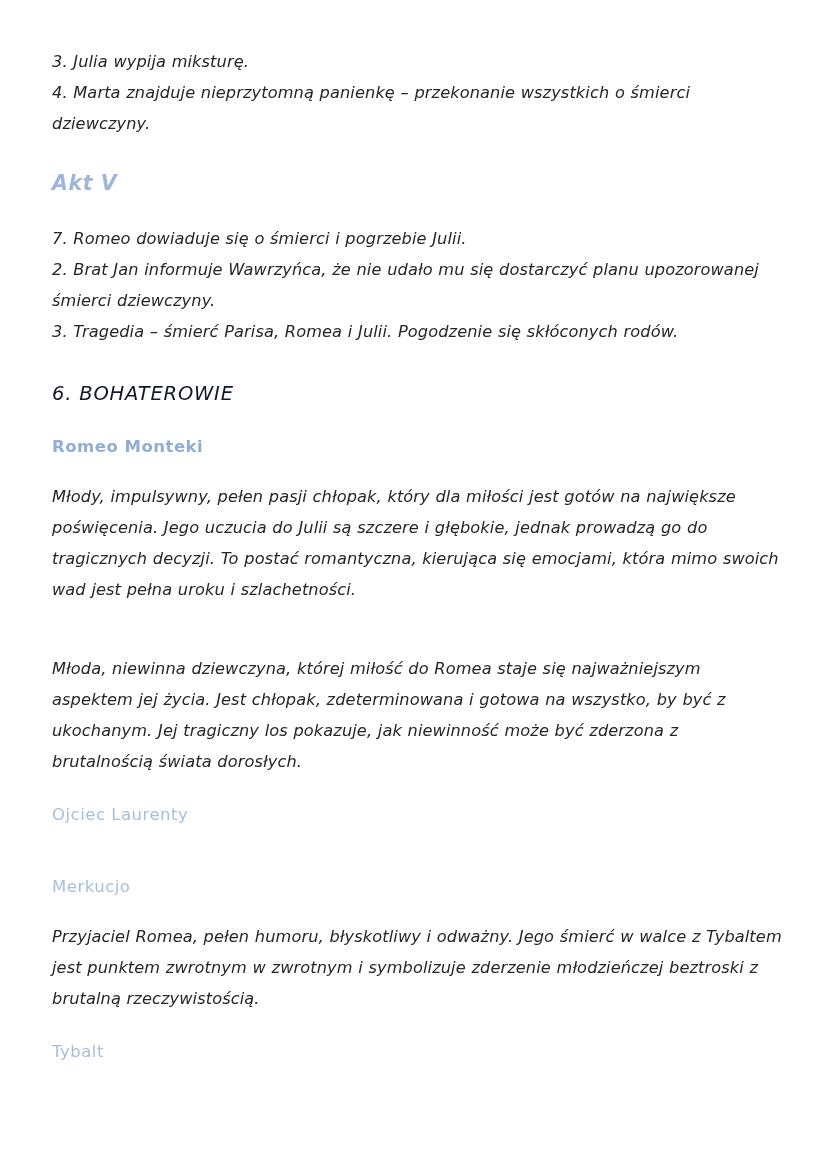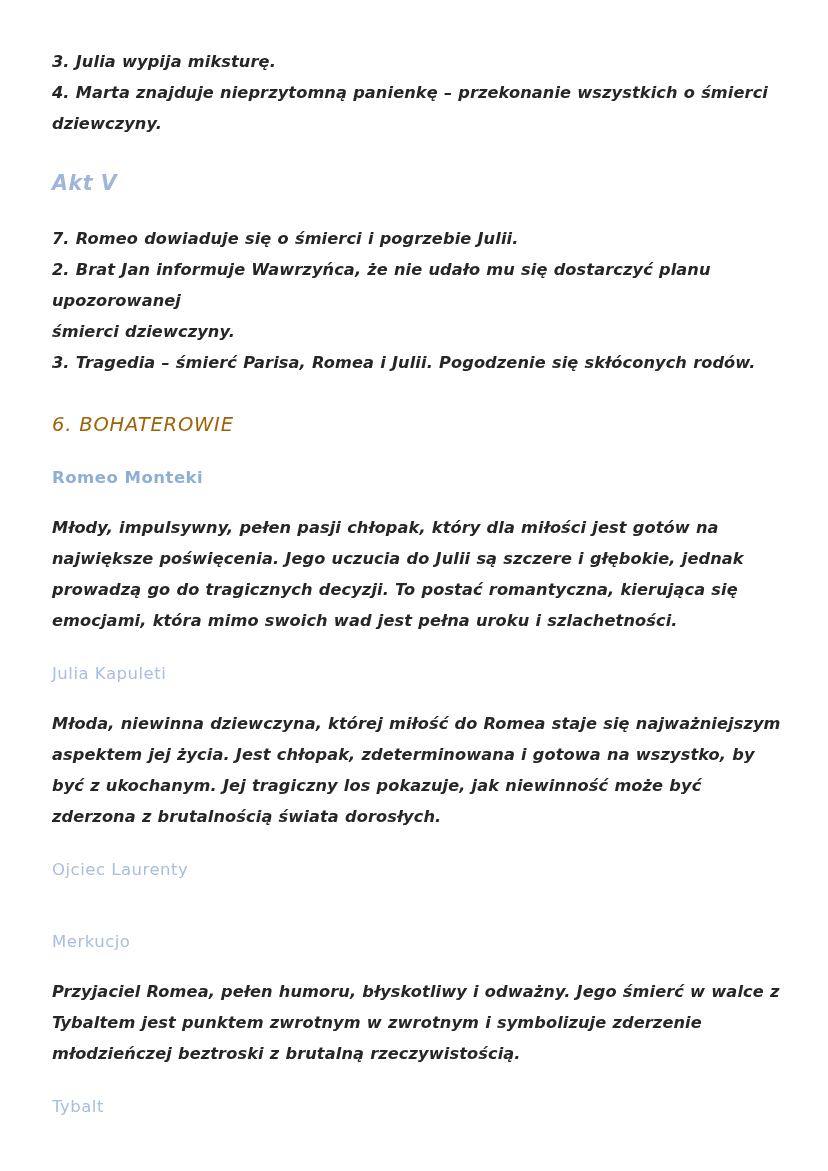--- a/index.html
+++ b/index.html
@@ -32,21 +32,20 @@
   .para,
   .list-line {
     color: #262626;
     font-family: "DejaVu Sans", sans-serif;
     font-style: italic;
     font-size: 16.2px;
     line-height: 31px;
     letter-spacing: 0.1px;
     margin: 0;
     word-spacing: 0.4px;
-    font-weight: bold;
   }
 
   .list {
     margin: 0;
     padding: 0;
     list-style: none;
   }
   .list .list-line {
     display: block;
   }
@@ -61,21 +60,21 @@
     font-family: "DejaVu Sans", sans-serif;
     font-style: italic;
     font-weight: bold;
     font-size: 20.5px;
     line-height: 28px;
     letter-spacing: 0.6px;
     margin: 0;
   }
 
   .h-section {
-    color: #a16207;
+    color: #0f172a;
     font-family: "DejaVu Sans", sans-serif;
     font-style: italic;
     font-weight: normal;
     font-size: 19.5px;
     line-height: 26px;
     letter-spacing: 0.8px;
     margin: 0;
   }
 
   .h-character {
@@ -129,21 +128,20 @@
     <h1 class="h-section">6. BOHATEROWIE</h1>
 
     <div class="gap-section-after"></div>
 
     <h3 class="h-character strong">Romeo Monteki</h3>
     <div class="gap-char-after"></div>
     <p class="para">Młody, impulsywny, pełen pasji chłopak, który dla miłości jest gotów na największe poświęcenia. Jego uczucia do Julii są szczere i głębokie, jednak prowadzą go do tragicznych decyzji. To postać romantyczna, kierująca się emocjami, która mimo swoich wad jest pełna uroku i szlachetności.</p>
 
     <div class="gap-char-before"></div>
 
-    <h3 class="h-character">Julia Kapuleti</h3>
     <div class="gap-char-after"></div>
     <p class="para">Młoda, niewinna dziewczyna, której miłość do Romea staje się najważniejszym aspektem jej życia. Jest chłopak, zdeterminowana i gotowa na wszystko, by być z ukochanym. Jej tragiczny los pokazuje, jak niewinność może być zderzona z brutalnością świata dorosłych.</p>
 
     <div class="gap-char-before"></div>
 
     <h3 class="h-character">Ojciec Laurenty</h3>
     <div class="gap-char-after"></div>
 
     <div class="gap-char-before"></div>
 

